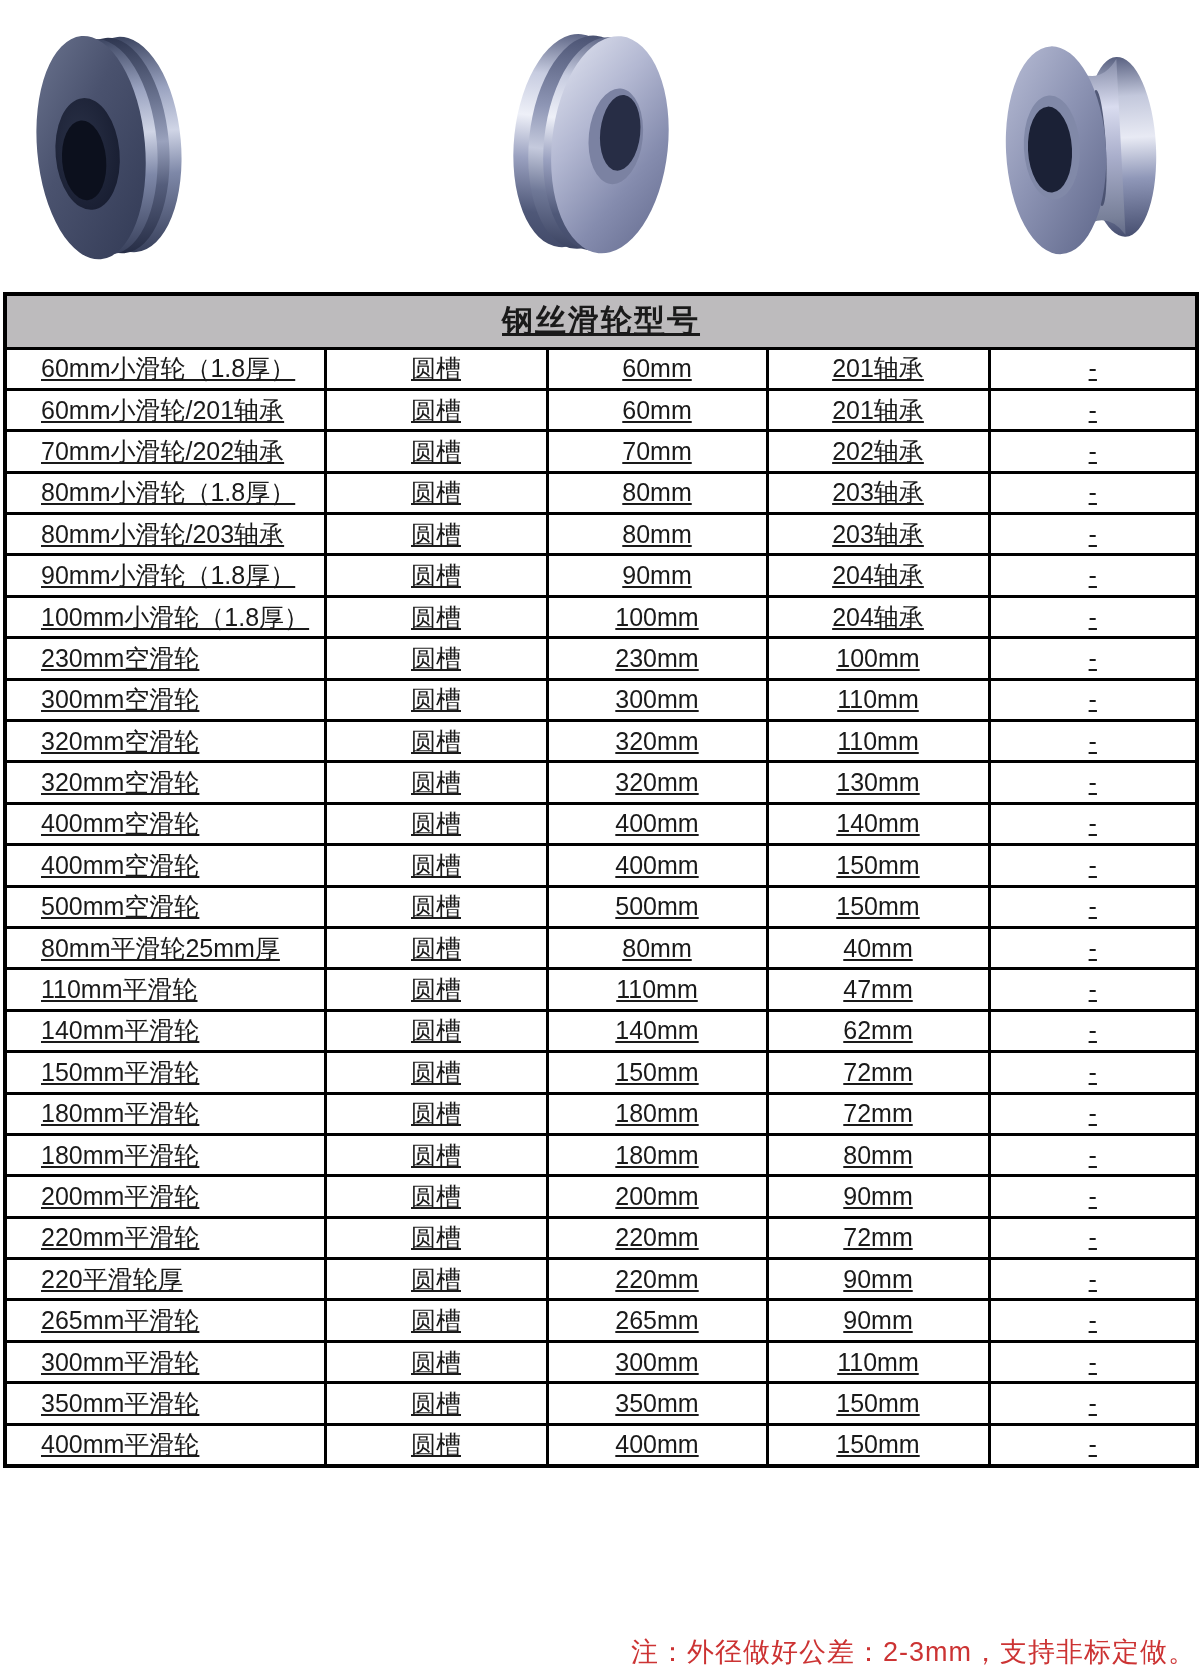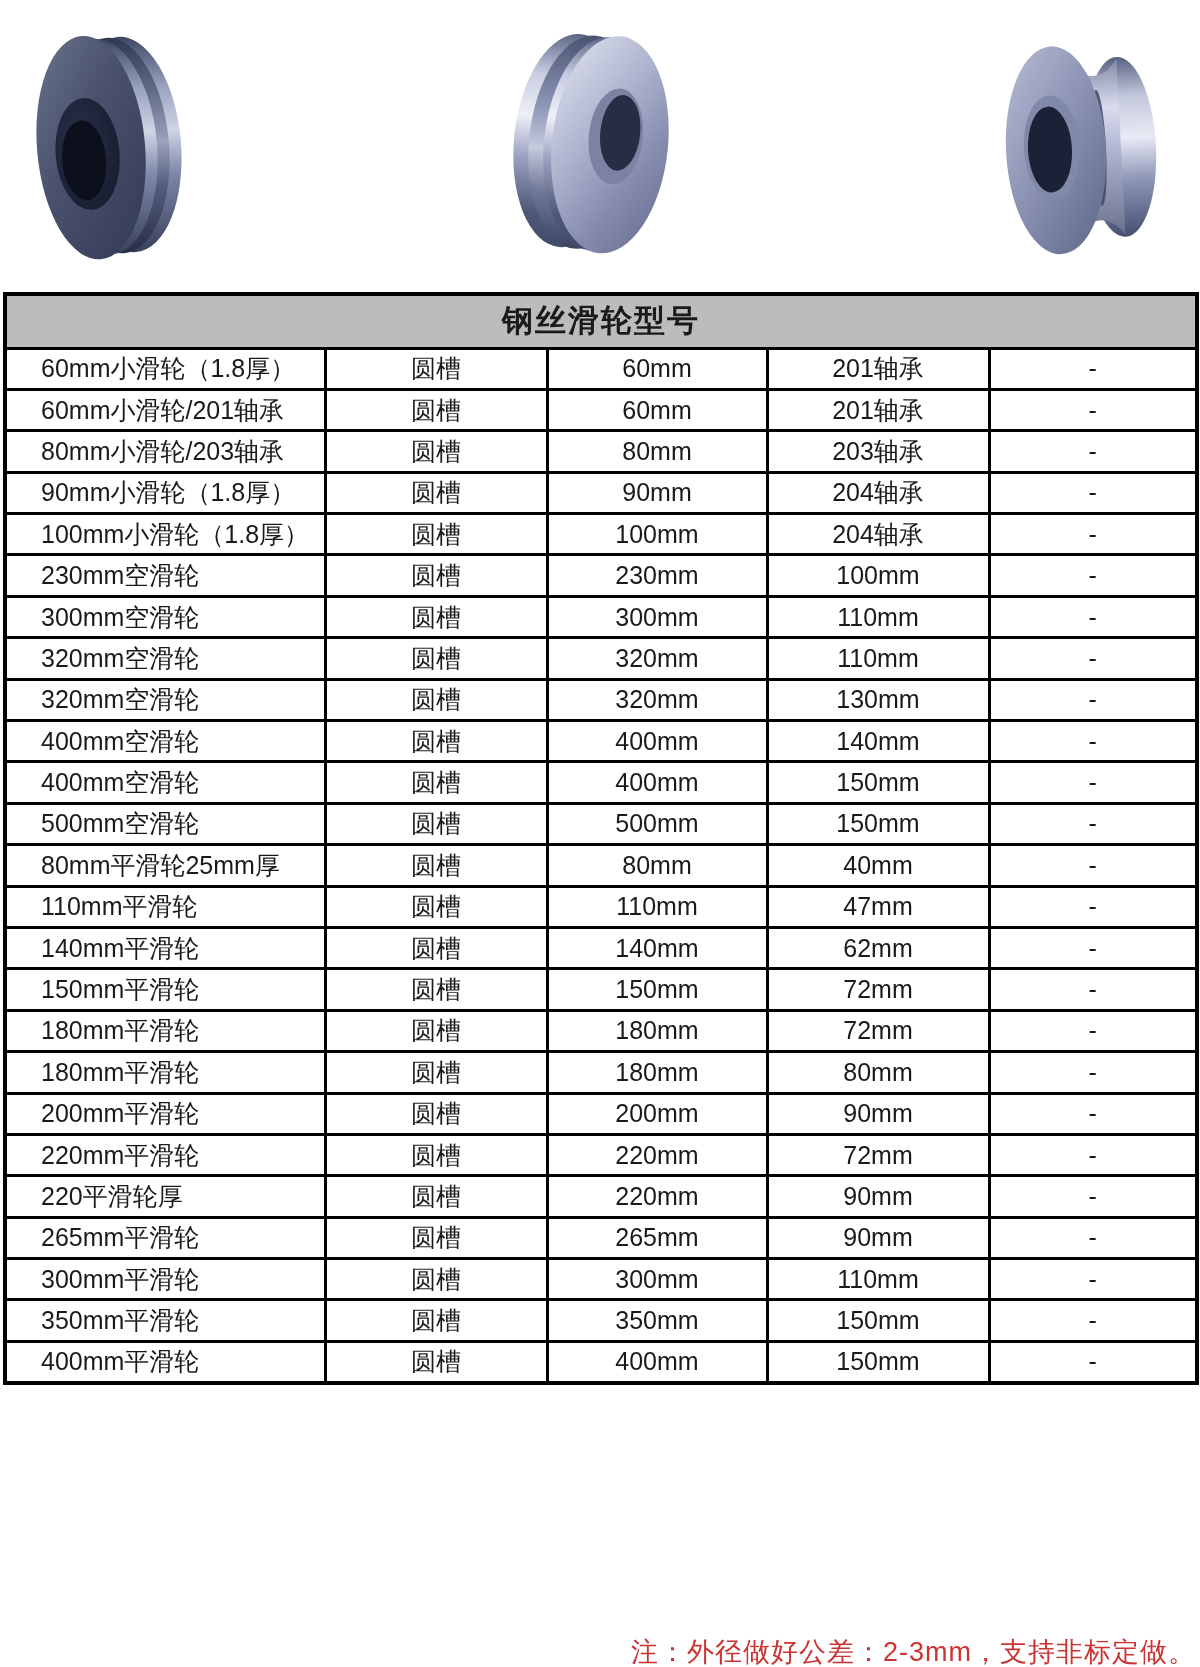--- a/index.html
+++ b/index.html
@@ -6,21 +6,21 @@
   body{
     width:1200px;height:1667px;position:relative;background:#ffffff;overflow:hidden;
     font-family:"Liberation Sans","DejaVu Sans",sans-serif;color:#1a1a1a;
   }
   .hero{position:absolute;top:0;left:0;width:1200px;height:290px;background:#ffffff;}
   .pulley{position:absolute;}
   .p1{left:33px;top:28px;width:155px;height:237px;}
   .p2{left:508px;top:22px;width:170px;height:243px;}
   .p3{left:1000px;top:36px;width:160px;height:230px;}
 
-  .spec-table-wrap{position:absolute;left:3px;top:292px;width:1194px;}
+  .spec-table-wrap{position:absolute;left:3px;top:292px;width:1194px;text-decoration:underline;}
   table.spec{
     width:1192px;table-layout:fixed;border-collapse:collapse;
     border:4px solid #000;
   }
   table.spec td,table.spec th{
     border:3px solid #000;box-sizing:border-box;
     font-weight:400;font-size:25px;vertical-align:middle;text-align:center;
     padding:0;overflow:hidden;white-space:nowrap;
   }
   tr.title-row th{
@@ -166,20 +166,34 @@
     <td>-</td>
   </tr>
         <tr class="data-row">
     <td class="c-model">60mm小滑轮/201轴承</td>
     <td>圆槽</td>
     <td>60mm</td>
     <td>201轴承</td>
     <td>-</td>
   </tr>
         <tr class="data-row">
+    <td class="c-model">70mm小滑轮/202轴承</td>
+    <td>圆槽</td>
+    <td>70mm</td>
+    <td>202轴承</td>
+    <td>-</td>
+  </tr>
+        <tr class="data-row">
+    <td class="c-model">80mm小滑轮（1.8厚）</td>
+    <td>圆槽</td>
+    <td>80mm</td>
+    <td>203轴承</td>
+    <td>-</td>
+  </tr>
+        <tr class="data-row">
     <td class="c-model">80mm小滑轮/203轴承</td>
     <td>圆槽</td>
     <td>80mm</td>
     <td>203轴承</td>
     <td>-</td>
   </tr>
         <tr class="data-row">
     <td class="c-model">90mm小滑轮（1.8厚）</td>
     <td>圆槽</td>
     <td>90mm</td>

